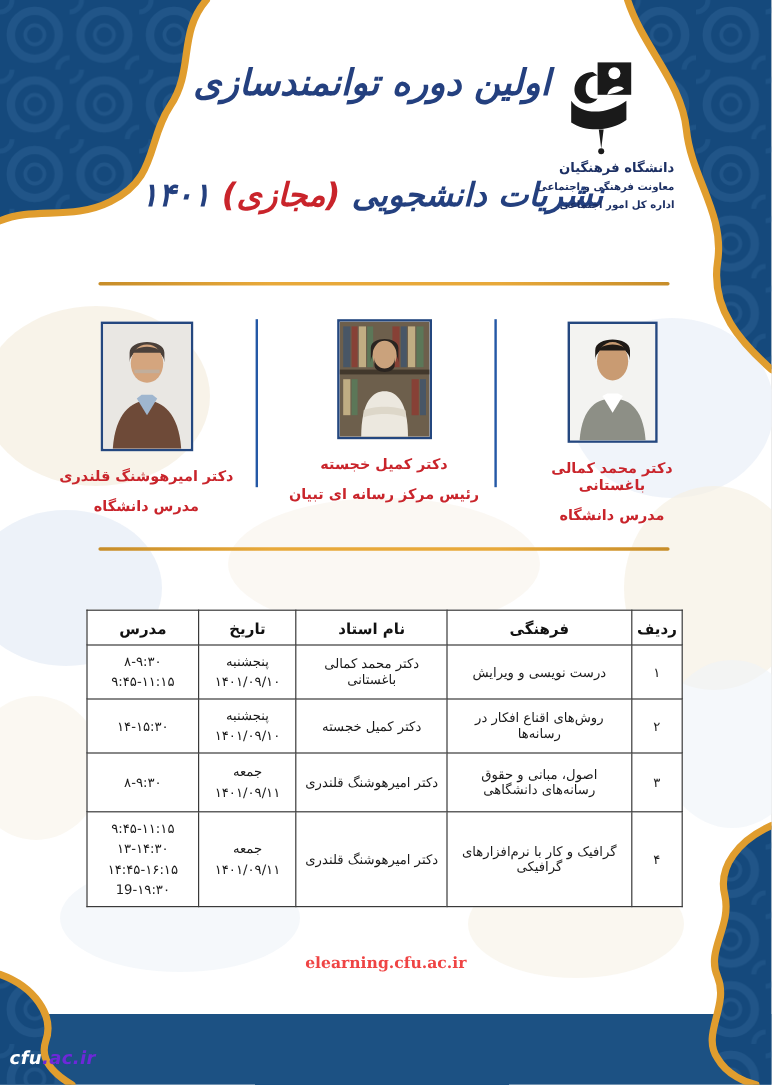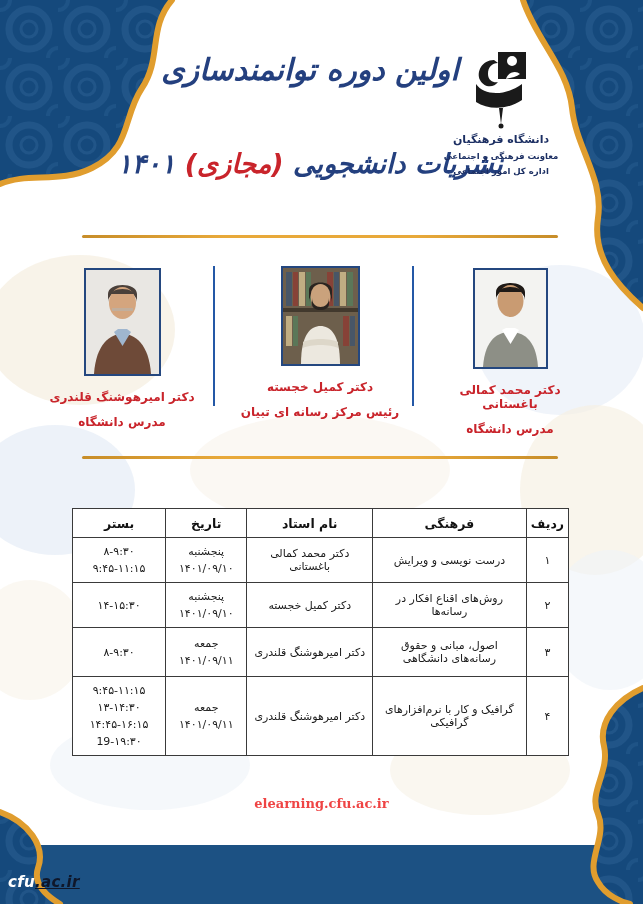--- a/index.html
+++ b/index.html
@@ -15,21 +15,21 @@
     font-size:30px;font-weight:bold;font-style:italic;color:#24407f;z-index:3;
     letter-spacing:1px;
   }
   .title-line2{
     position:absolute;top:148px;left:80px;width:460px;text-align:center;
     font-size:27px;font-weight:bold;font-style:italic;color:#24407f;z-index:3;
     letter-spacing:.5px;white-space:nowrap;
   }
   .title-line2 .hl{color:#c9242b;}
   
-  .logo-block{position:absolute;top:50px;left:440px;width:122px;text-align:center;z-index:3;}
+  .logo-block{position:absolute;top:50px;left:440px;width:122px;text-align:right;z-index:3;}
   .logo-block svg{display:block;margin:0 auto;}
   .logo-org{font-size:11px;font-weight:bold;color:#1c2f63;margin-top:3px;}
   .logo-dept{font-size:8.5px;font-weight:bold;color:#1c2f63;margin-top:5px;}
   .logo-office{font-size:8.5px;font-weight:bold;color:#1c2f63;margin-top:5px;}
   
   .gold-divider{position:absolute;left:82px;width:476px;height:3px;border-radius:2px;
     background:linear-gradient(90deg,#c78d29,#e8a93a 30%,#e8a93a 70%,#c78d29);z-index:3;}
   .divider-1{top:235px;}
   .divider-2{top:456px;}
   
@@ -66,21 +66,21 @@
   
   .platform-label{position:absolute;top:777px;left:0;width:643px;text-align:center;
     font-size:12px;font-weight:bold;color:#d02828;z-index:3;}
   .platform-url{position:absolute;top:796px;left:0;width:643px;text-align:center;
     font-family:"DejaVu Serif",serif;font-size:13px;font-weight:bold;color:#ef4444;z-index:3;
     direction:ltr;}
   
   .site-badge{position:absolute;top:873px;left:8px;z-index:4;direction:ltr;
     font-size:15px;font-weight:bold;font-style:italic;letter-spacing:.3px;}
   .site-badge .pre{color:#ffffff;}
-  .site-badge .suf{color:#0f172a;text-decoration:underline;}
+  .site-badge .suf{color:#6d28d9;}
 </style>
 </head>
 <body>
 
 <div class="poster">
 
   <svg class="bg-svg" width="643" height="904" viewBox="0 0 643 904">
     <defs>
       <pattern id="rosette" width="58" height="58" patternUnits="userSpaceOnUse">
         <circle cx="29" cy="29" r="20" fill="none" stroke="#2f6398" stroke-width="7" opacity="0.45"></circle>
@@ -221,21 +221,21 @@
         <col class="col-teacher">
         <col class="col-date">
         <col class="col-time">
     </colgroup>
     <thead>
       <tr>
         <th>ردیف</th>
         <th>فرهنگی</th>
         <th>نام استاد</th>
         <th>تاریخ</th>
-        <th>بستر</th>
+        <th>مدرس</th>
       </tr>
     </thead>
     <tbody>
       <tr class="row-1">
         <td>۱</td>
         <td>درست نویسی و ویرایش</td>
         <td>دکتر محمد کمالی باغستانی</td>
         <td>
           <span class="cell-line">پنجشنبه</span>
           <span class="cell-line ltr">۱۴۰۱/۰۹/۱۰</span>

